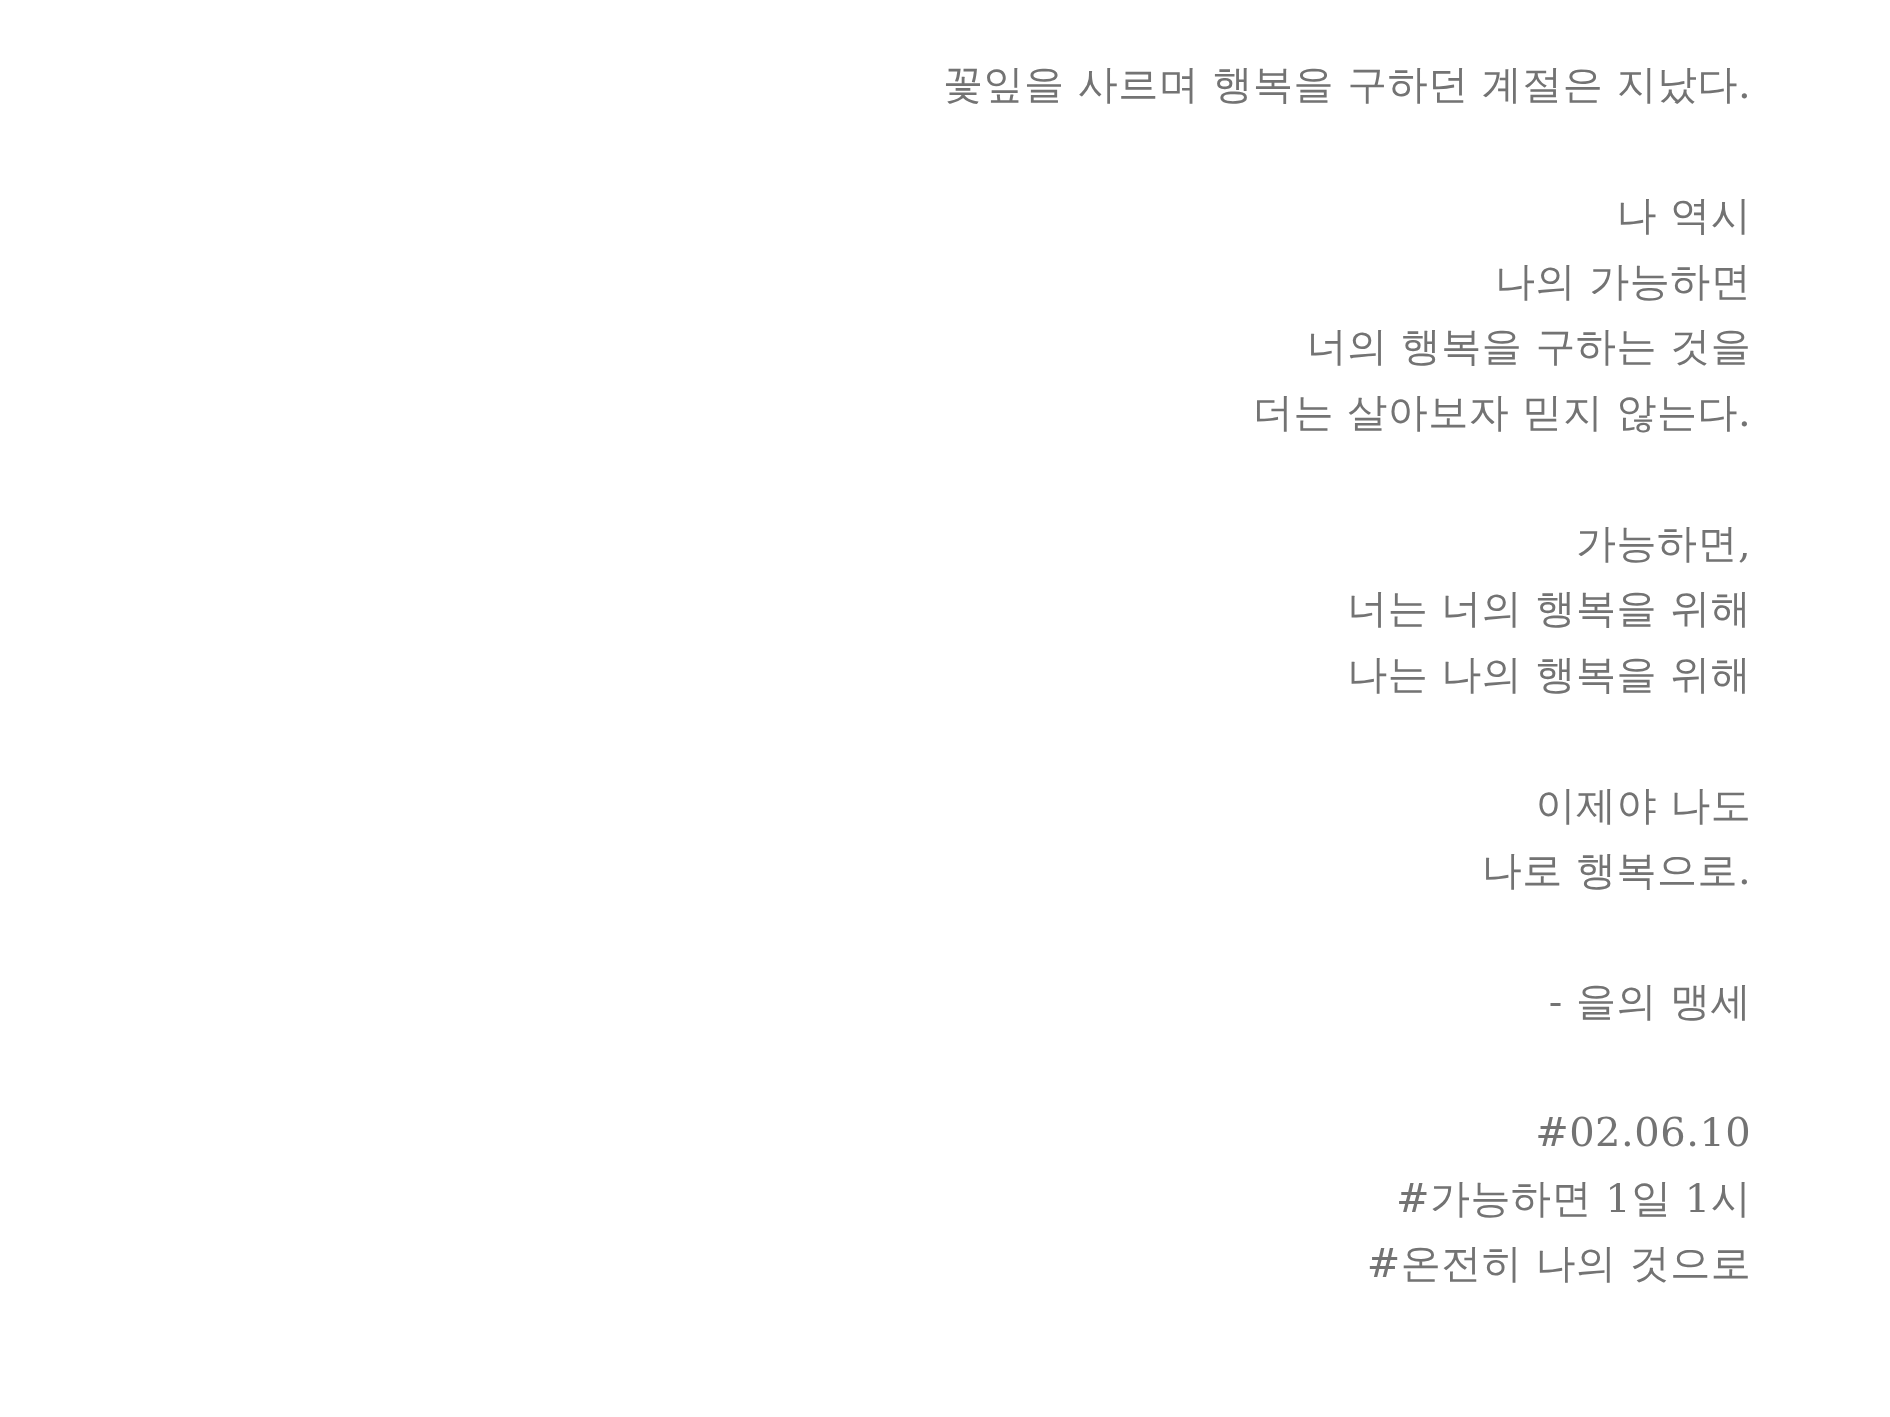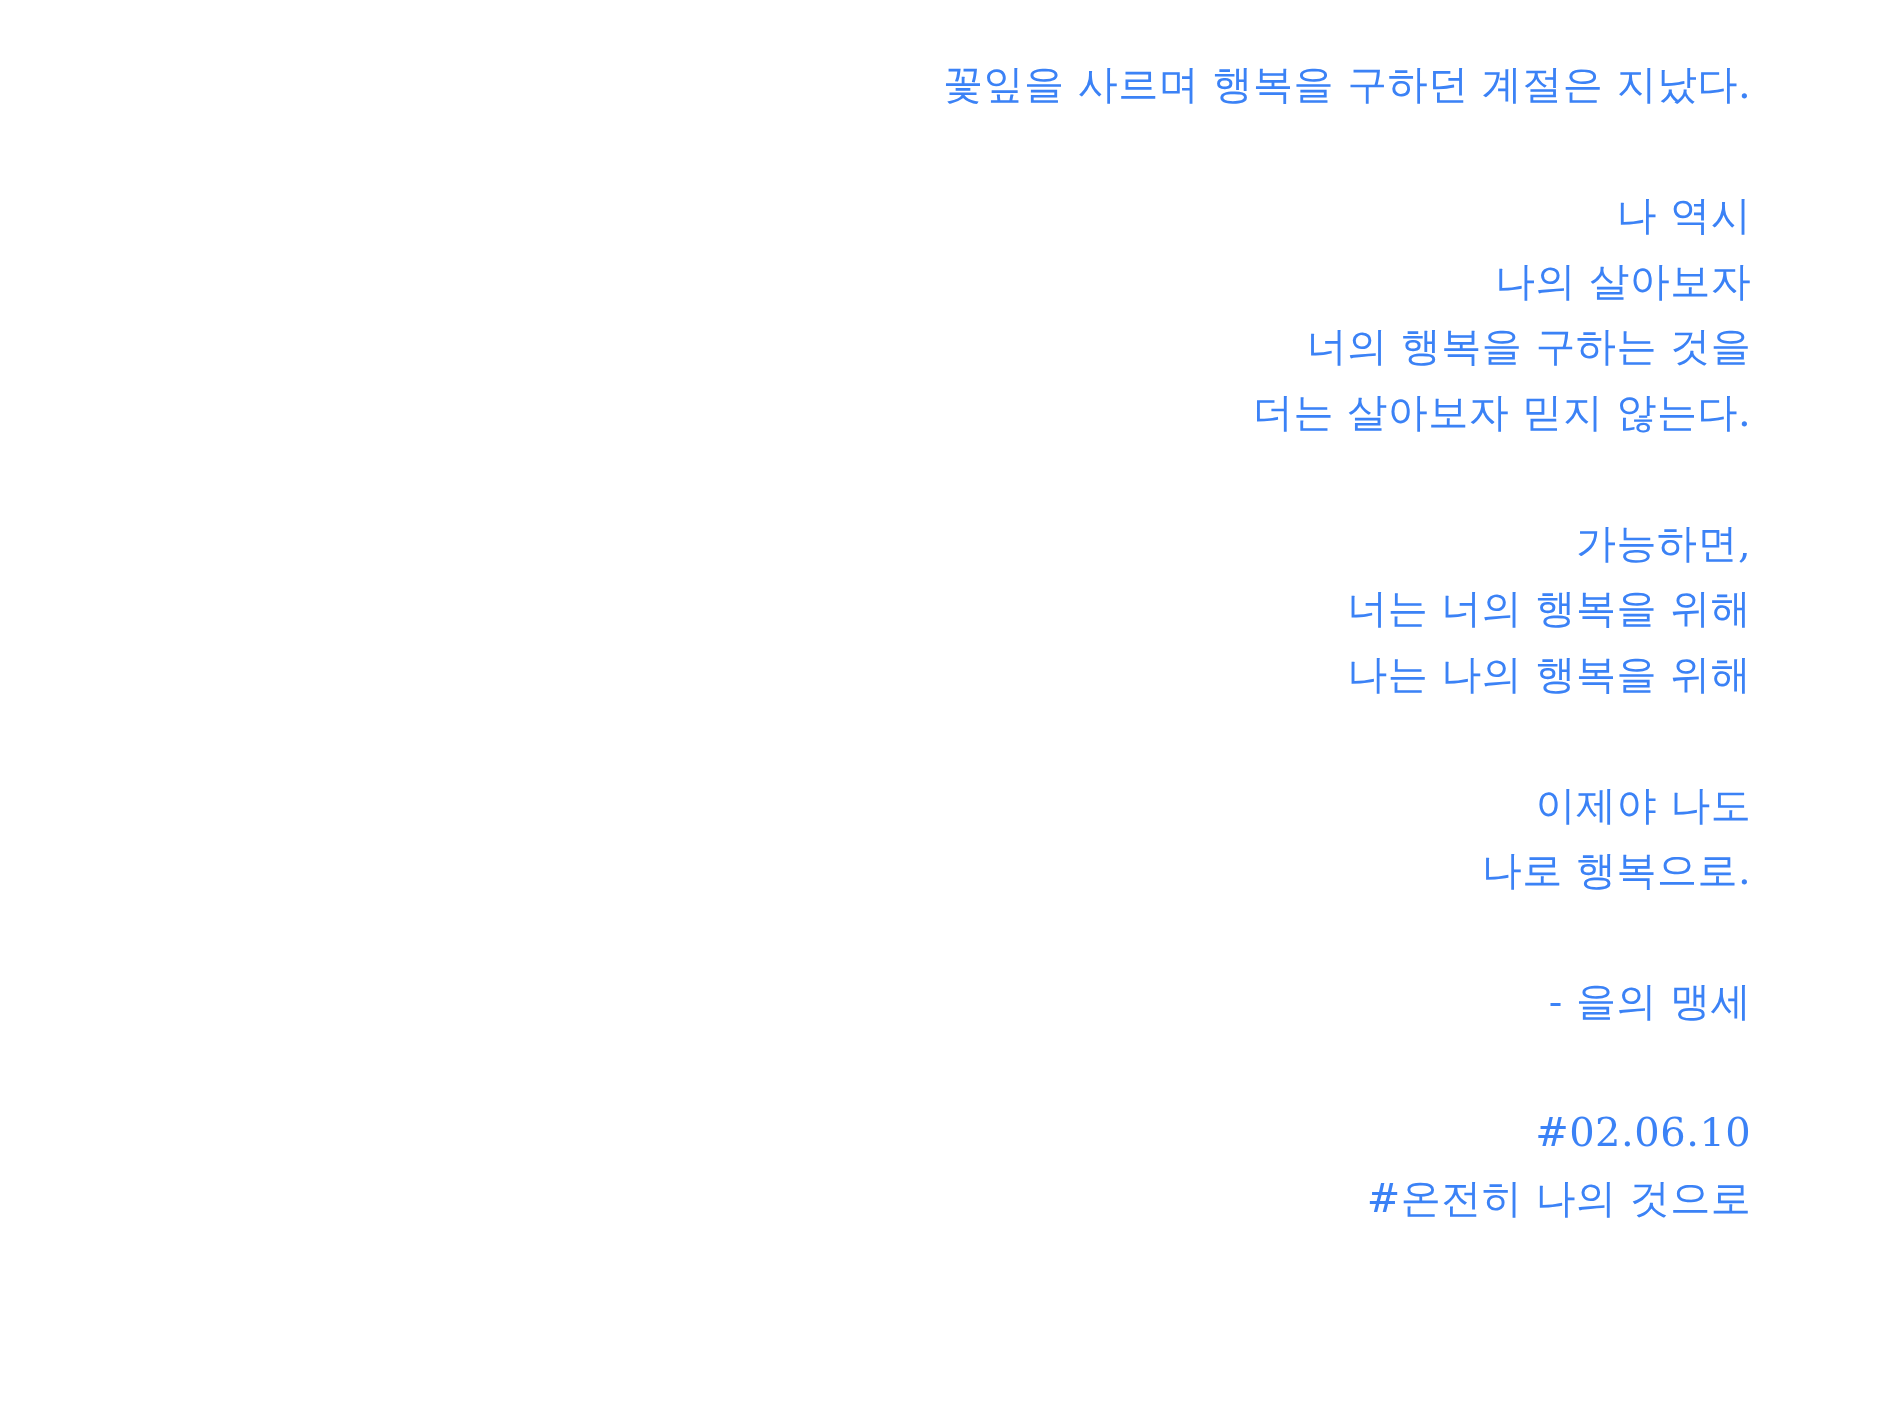--- a/index.html
+++ b/index.html
@@ -11,21 +11,21 @@
     height: 1417px;
     background: #ffffff;
     overflow: hidden;
     position: relative;
     font-family: "DejaVu Serif", "Liberation Serif", serif;
   }
   .poem {
     position: absolute;
     left: 943px;
     top: 52px;
-    color: #3b82f6;
+    color: #737373;
     font-size: 40px;
     line-height: 65.5px;
     font-weight: 400;
     letter-spacing: 0.5px;
     white-space: nowrap;
   }
   .stanza { display: block; }
   .stanza + .stanza,
   .signature,
   .hashtags {
@@ -40,21 +40,21 @@
 <body>
 
 <div class="poem">
 
   <div class="stanza">
     <div class="line">꽃잎을 사르며 행복을 구하던 계절은 지났다.</div>
   </div>
 
   <div class="stanza">
     <div class="line">나 역시</div>
-    <div class="line">나의 살아보자</div>
+    <div class="line">나의 가능하면</div>
     <div class="line">너의 행복을 구하는 것을</div>
     <div class="line">더는 살아보자 믿지 않는다.</div>
   </div>
 
   <div class="stanza">
     <div class="line">가능하면,</div>
     <div class="line">너는 너의 행복을 위해</div>
     <div class="line">나는 나의 행복을 위해</div>
   </div>
 
@@ -62,16 +62,17 @@
     <div class="line">이제야 나도</div>
     <div class="line">나로 행복으로.</div>
   </div>
 
   <div class="signature">
     <div class="line">- 을의 맹세</div>
   </div>
 
   <div class="hashtags">
     <div class="line">#02.06.10</div>
+    <div class="line">#가능하면 1일 1시</div>
     <div class="line">#온전히 나의 것으로</div>
   </div>
 
 </div>
 
 </body></html>

